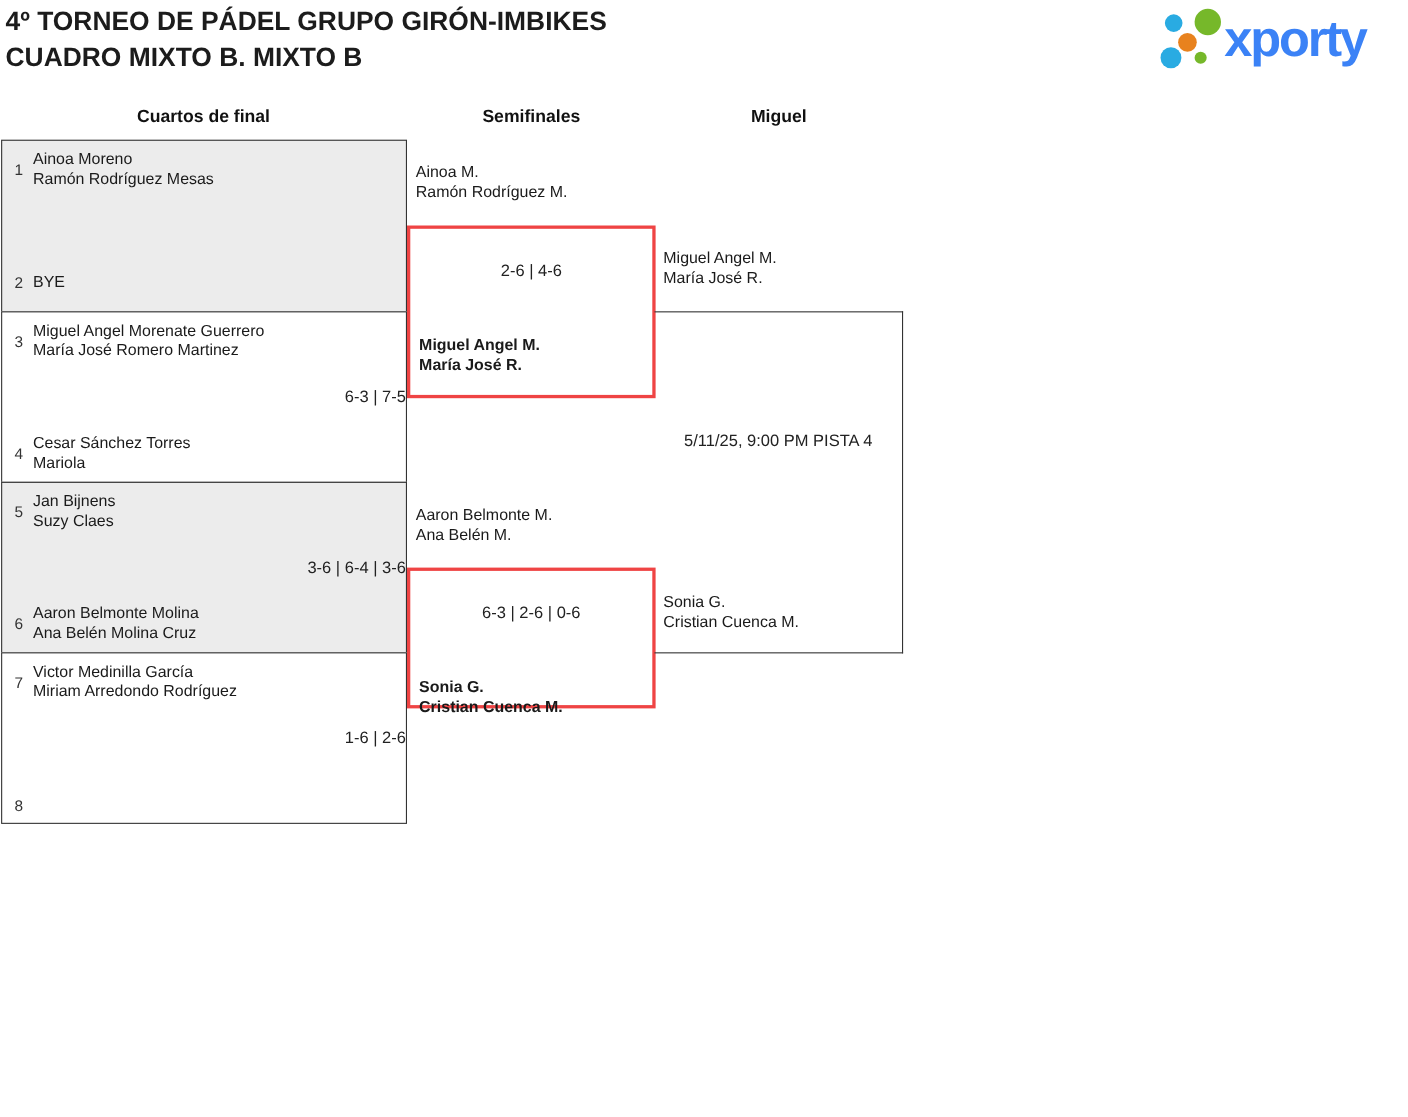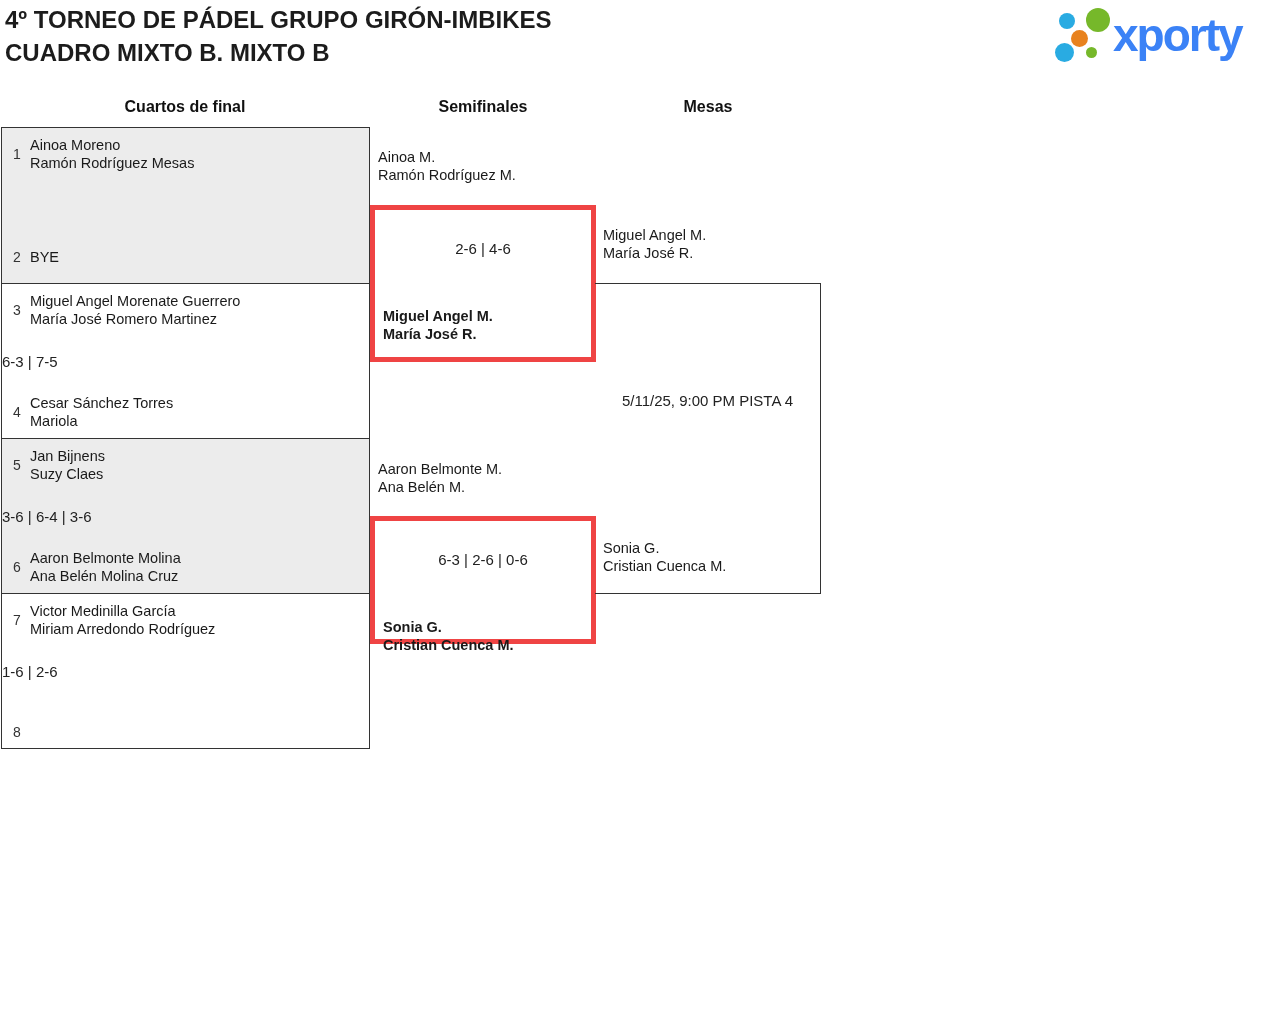--- a/index.html
+++ b/index.html
@@ -29,24 +29,24 @@
   .m2{top:283px;height:156px;background:#ffffff;}
   .m3{top:438px;height:156px;background:#ececec;}
   .m4{top:593px;height:156px;background:#ffffff;}
   .team{position:absolute;left:8px;display:flex;align-items:center;}
   .team .seed{width:14px;text-align:center;font-size:14px;color:#333;flex:none;margin-right:6px;}
   .names{font-size:14.5px;line-height:18px;color:#1a1a1a;}
   .l{display:block;}
   .top{top:8px;} .bot{bottom:8px;} .bot-bye{bottom:17px;}
   .winner .names{font-weight:normal;}
   .score{position:absolute;left:0;right:0;top:50%;transform:translateY(-50%);
-         text-align:left;font-size:15px;color:#222;}
+         text-align:right;font-size:15px;color:#222;}
 
   
-  .sfbox{position:absolute;left:370px;width:226px;border:5px solid #ef4444;
+  .sfbox{position:absolute;left:370px;width:226px;border:3px solid #ef4444;
          box-sizing:border-box;background:#ffffff;}
   .sf1{top:205px;height:157px;} .sf2{top:516px;height:128px;}
   .sf-score{position:absolute;left:0;right:0;top:30px;text-align:center;font-size:15px;color:#222;}
   .sf-winner{position:absolute;left:8px;top:97px;font-size:14.5px;line-height:18px;font-weight:bold;}
   .feeder{position:absolute;font-size:14.5px;line-height:18px;color:#1a1a1a;}
   #f1{left:378px;top:148px;} #f2{left:378px;top:460px;}
 
   
   .finalbox{position:absolute;left:595px;top:283px;width:226px;height:311px;
             border:1px solid #333;border-left:none;box-sizing:border-box;}
@@ -67,21 +67,21 @@
   <span class="dot d1"></span>
   <span class="dot d2"></span>
   <span class="dot d3"></span>
   <span class="dot d4"></span>
   <span class="dot d5"></span>
 </div>
 <div class="logo-text">xporty</div>
 
 <div class="rh" id="rh1">Cuartos de final</div>
 <div class="rh" id="rh2">Semifinales</div>
-<div class="rh" id="rh3">Mesas</div>
+<div class="rh" id="rh3">Miguel</div>
 
 <div class="match m1">
   <div class="team top winner">
     <span class="seed">1</span>
     <span class="names">
       <span class="l">Ainoa Moreno</span>
       <span class="l">Ramón Rodríguez Mesas</span>
     </span>
   </div>
   <div class="score"></div>

